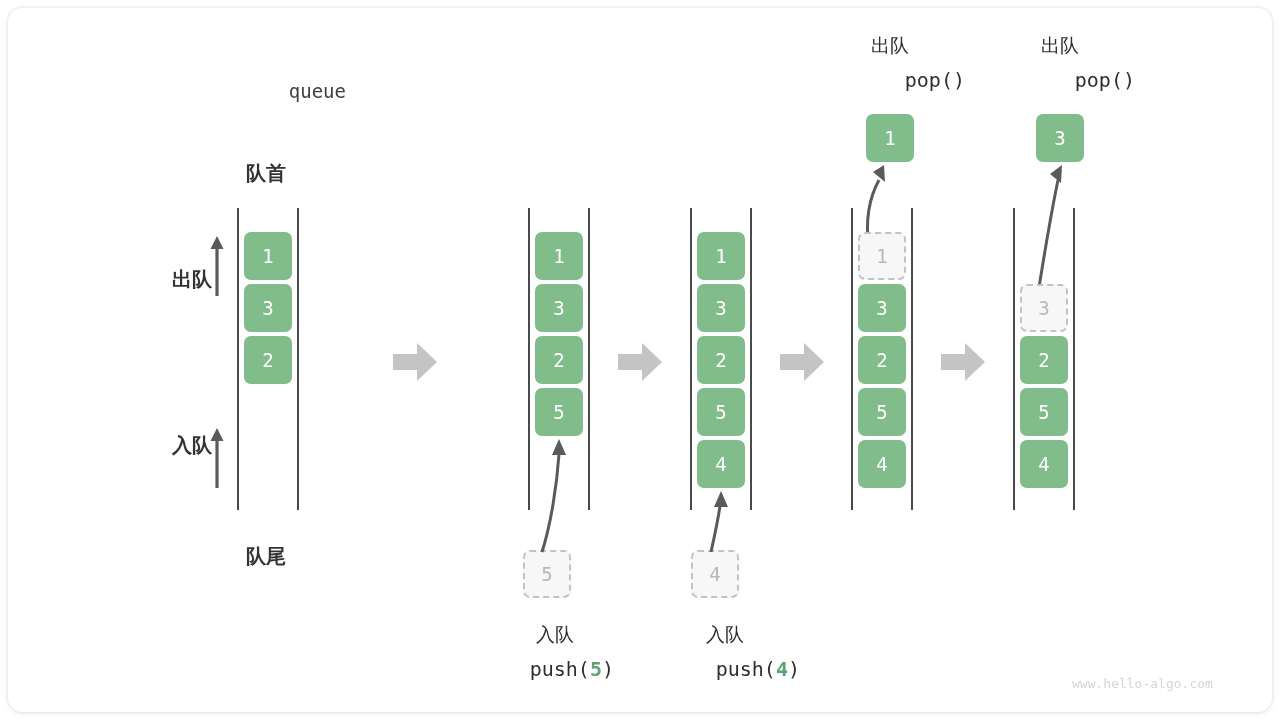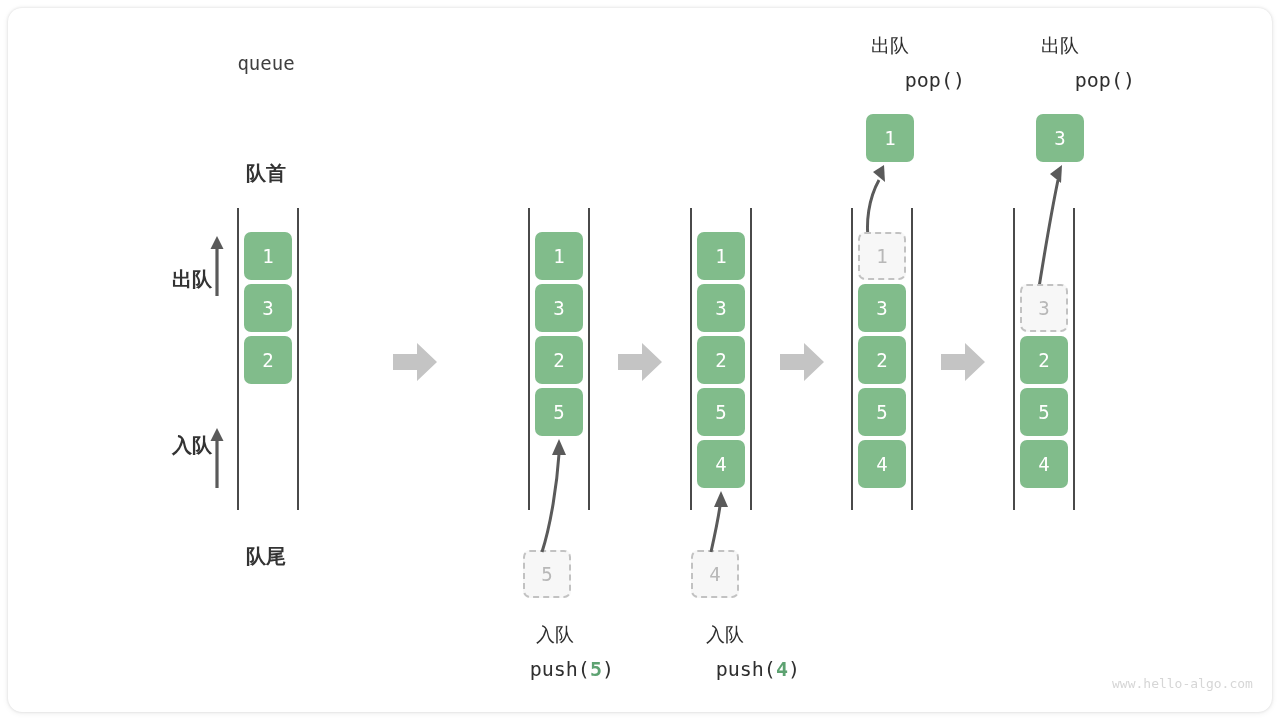--- a/index.html
+++ b/index.html
@@ -67,21 +67,20 @@
     color: #2f2f2f;
     text-align: right;
     white-space: nowrap;
   }
   .op-code .arg { color: #5da271; font-weight: bold; }
   .watermark {
     font-family: "DejaVu Sans Mono", "Liberation Mono", monospace;
     font-size: 13px;
     color: #d6d6d6;
     white-space: nowrap;
-    margin-left: 40px;
   }
 
   
   .cell {
     width: 48px;
     height: 48px;
     border-radius: 7px;
     box-sizing: border-box;
     display: flex;
     align-items: center;
@@ -107,21 +106,21 @@
     width: 1.6px;
     background: #4a4a4a;
   }
 </style>
 </head>
 <body>
 
 <div id="card">
 <div id="stage">
 
-  <div class="abs title-en" style="left:186px; top:52px; width:160px;">queue</div>
+  <div class="abs title-en" style="left:186px; top:80px; width:160px;text-align:right;">queue</div>
 
   <div class="abs label-cn" style="left:206px; top:160px; width:120px;">队首</div>
   <div class="abs label-cn" style="left:206px; top:543px; width:120px;">队尾</div>
 
   <div class="abs label-cn" style="left:140px; top:266px; width:72px; text-align:right;">出队</div>
   <svg class="abs" style="left:206px; top:232px;" width="24" height="66" viewBox="0 0 24 66">
     <line x1="11" y1="64" x2="11" y2="14" stroke="#5a5a5a" stroke-width="3.2"></line>
     <path d="M11 4 L17.5 17 L4.5 17 Z" fill="#5a5a5a"></path>
   </svg>
 

